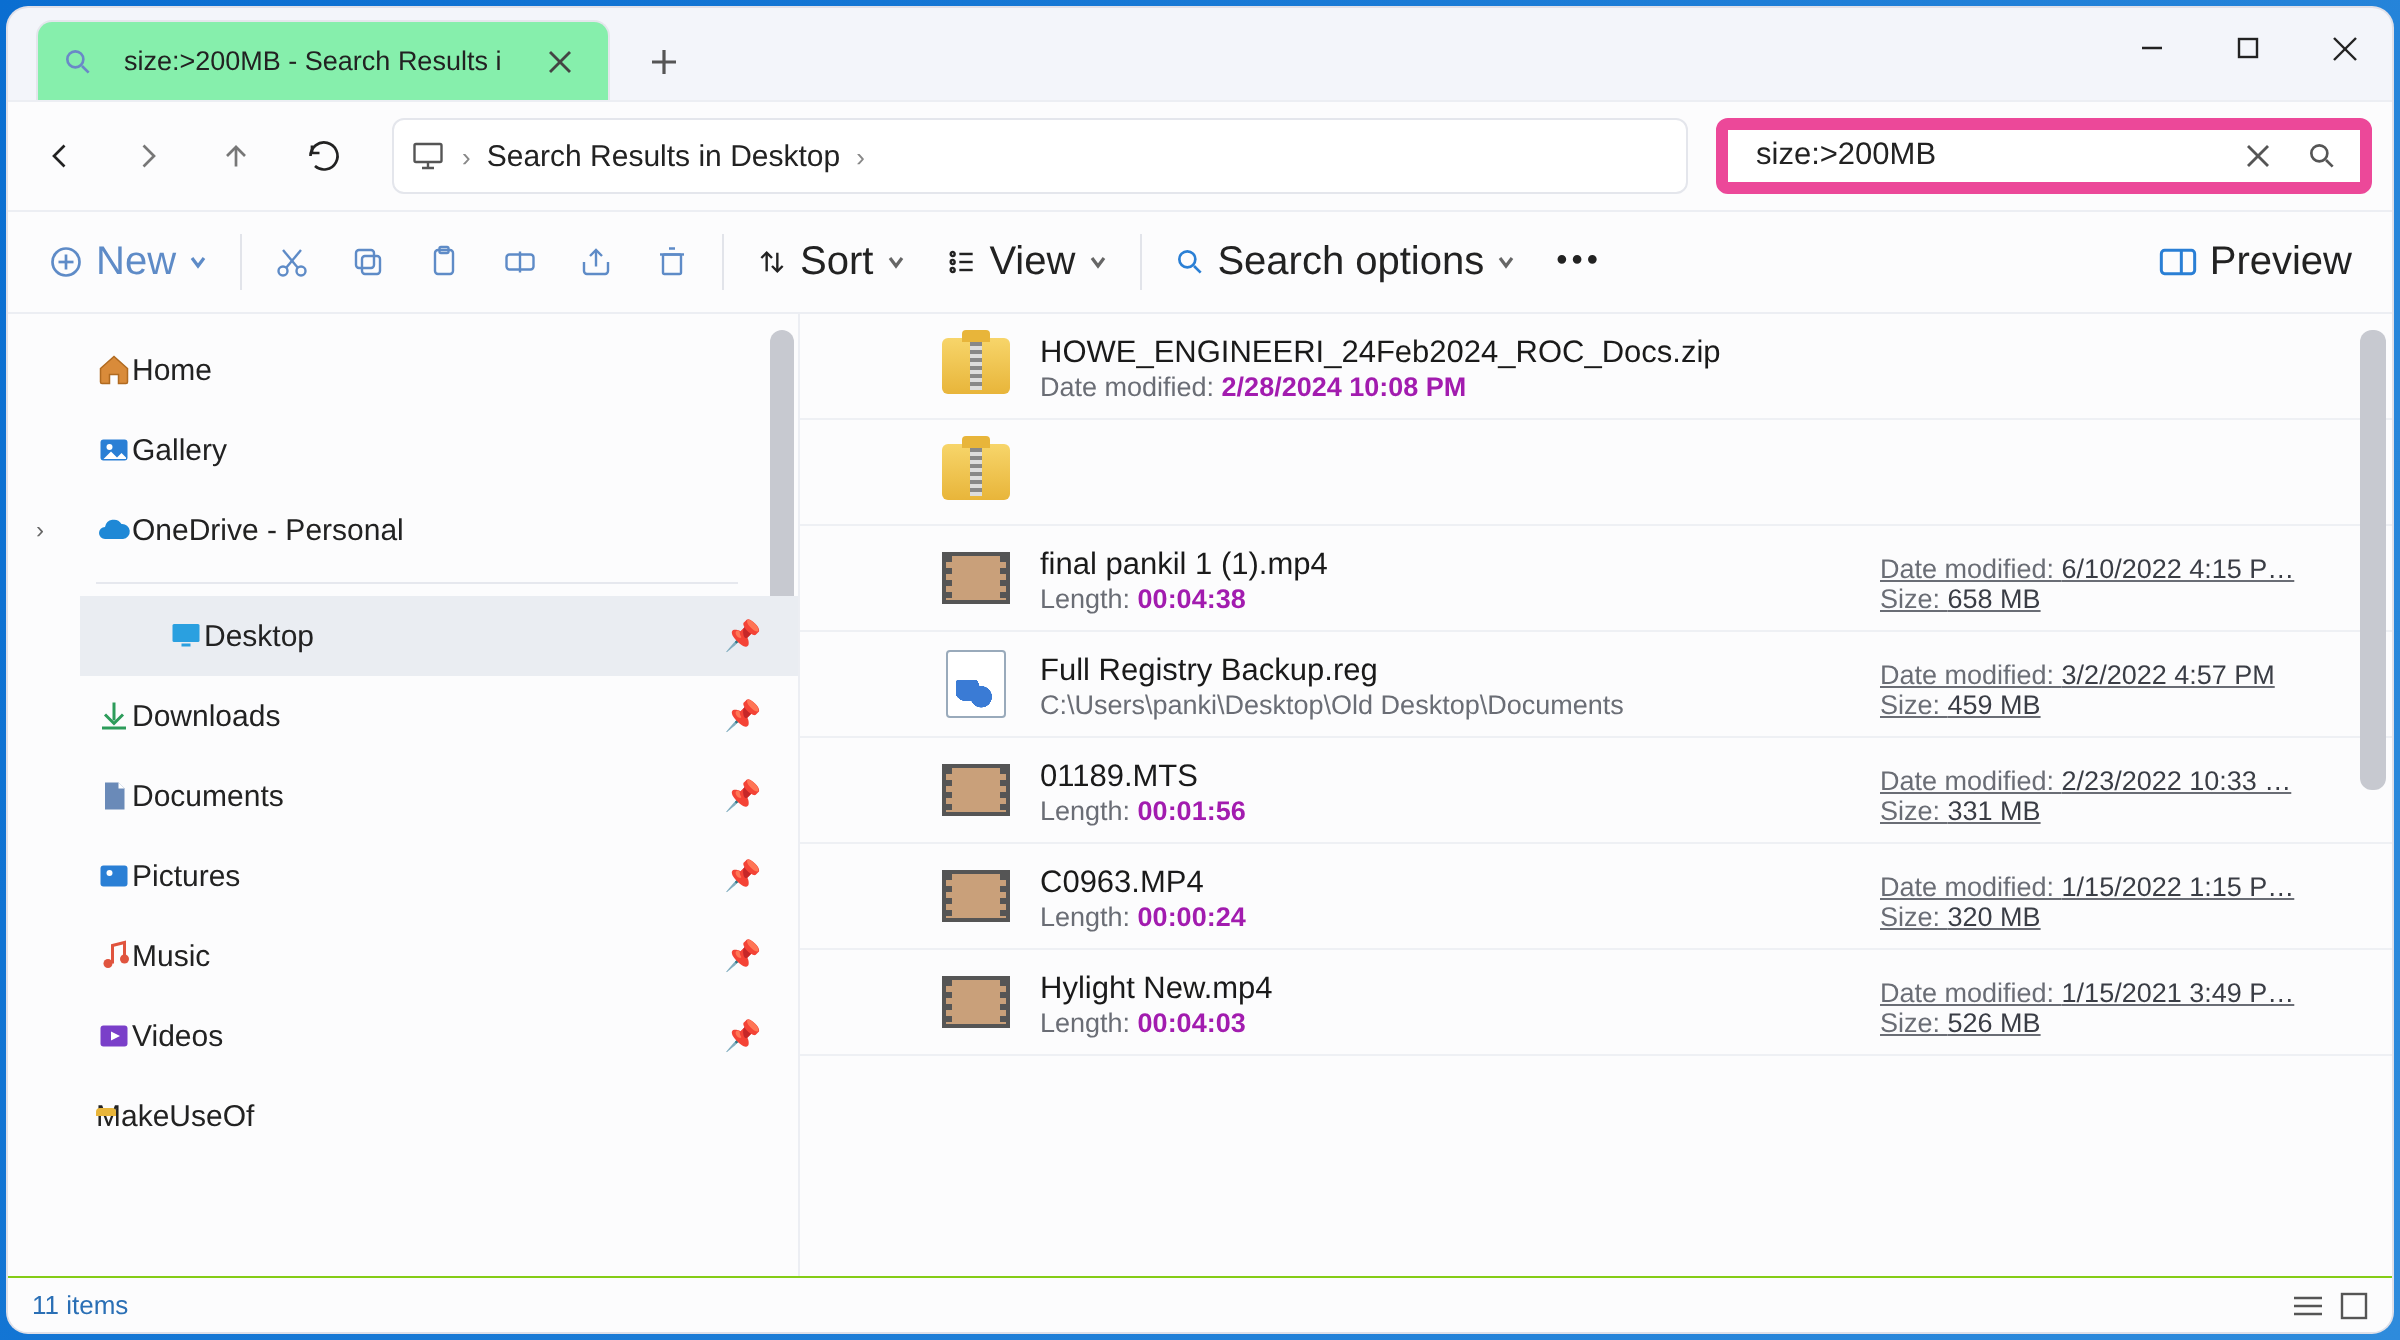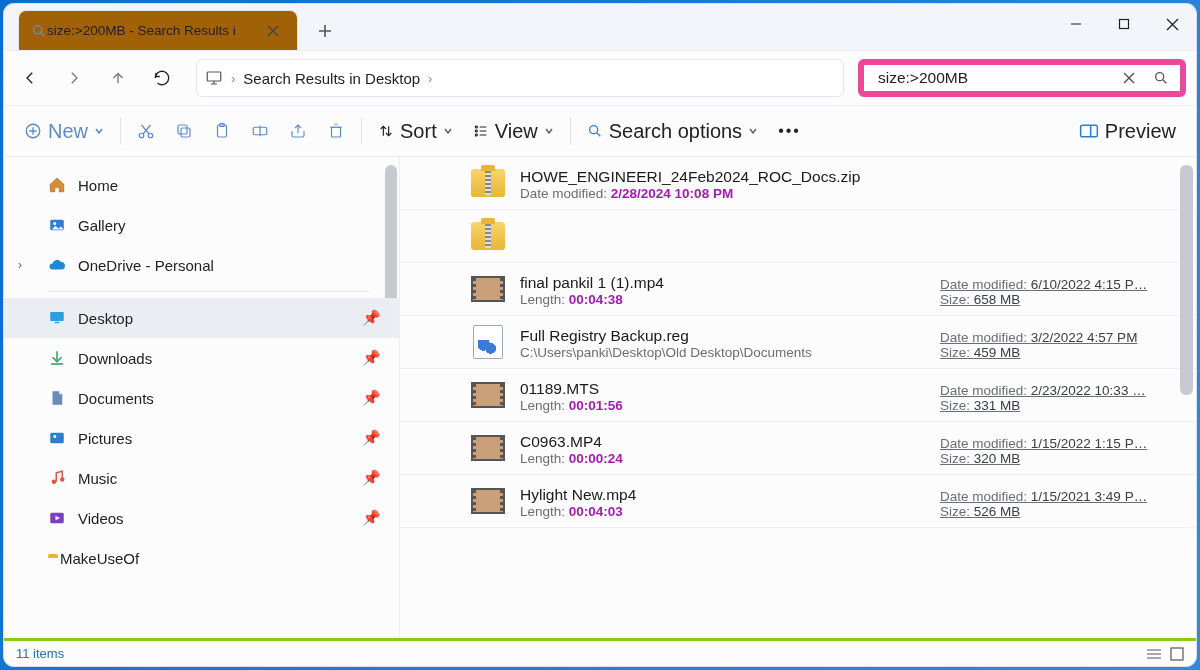--- a/index.html
+++ b/index.html
@@ -1,19 +1,19 @@
 <!DOCTYPE html>
 <html><head>
 <meta charset="utf-8">
 <style>
   * { box-sizing: border-box; font-family: "Segoe UI", Arial, sans-serif; }
   body { margin:0; background:linear-gradient(120deg,#0a6ed1,#2e8bdc); padding:4px; height:670px; overflow:hidden; }
   .window { background:#f3f5fa; border-radius:10px; height:662px; display:flex; flex-direction:column; overflow:hidden; box-shadow:0 0 0 1px #e0e0e8; }
   .titlebar { display:flex; align-items:flex-start; height:46px; }
-  .tab { margin:6px 0 0 14px; background:#a16207; border:1px solid #e4e6ec; border-bottom:none; border-radius:8px 8px 0 0; height:40px; display:flex; align-items:center; padding:0 10px 0 12px; gap:0; min-width:280px; }
+  .tab { margin:6px 0 0 14px; background:#86efac; border:1px solid #e4e6ec; border-bottom:none; border-radius:8px 8px 0 0; height:40px; display:flex; align-items:center; padding:0 10px 0 12px; gap:15px; min-width:280px; }
   .tab .magnify { color:#6a89c7; }
   .tab-title { font-size:13.5px; color:#222; flex:1; white-space:nowrap; overflow:hidden; }
   .tab-close { width:28px; height:28px; display:flex; align-items:center; justify-content:center; border-radius:4px; color:#444; }
   .new-tab { width:34px; height:34px; margin:10px 0 0 10px; display:flex; align-items:center; justify-content:center; color:#555; }
   .win-controls { margin-left:auto; display:flex; }
   .win-btn { width:48px; height:40px; display:flex; align-items:center; justify-content:center; color:#222; }
   .addrbar { background:#fcfcfd; border-top:1px solid #eceef3; display:flex; align-items:center; padding:8px 10px 8px 6px; gap:4px; }
   .nav-btn { width:40px; height:36px; display:flex; align-items:center; justify-content:center; color:#777; border-radius:4px; }
   .nav-btn.enabled { color:#222; }
   .crumb-box { flex:1; display:flex; align-items:center; height:38px; border:1px solid #e4e6ec; border-radius:6px; background:#fff; padding:0 8px; gap:8px; margin:0 10px; }
@@ -24,37 +24,37 @@
   .search-input { flex:1; border:none; outline:none; font-size:15.5px; color:#222; }
   .search-clear,.search-go { width:26px; height:26px; display:flex; align-items:center; justify-content:center; color:#555; }
   .toolbar { background:#fcfcfd; border-top:1px solid #eceef3; border-bottom:1px solid #eceef3; display:flex; align-items:center; height:52px; padding:0 10px; }
   .tb-btn { height:36px; display:flex; align-items:center; gap:6px; padding:0 10px; color:#5e8bc7; border-radius:4px; }
   .tb-btn.dark { color:#222; }
   .tb-sep { width:1px; height:28px; background:#e2e4ea; margin:0 6px; }
   .tb-label { font-size:20px; color:#222; }
   .body { flex:1; display:flex; overflow:hidden; background:#fcfcfd; }
   .sidebar { width:396px; border-right:1px solid #eceef3; position:relative; padding:8px 0; }
   .side-scroll { position:absolute; right:2px; top:8px; width:12px; height:140px; background:#c7c9d0; border-radius:6px; }
-  .side-item { display:flex; align-items:center; height:40px; padding:0 18px 0 44px; gap:12px; font-size:15px; color:#222; position:relative; }
+  .side-item { display:flex; align-items:center; height:40px; padding:0 18px 0 44px; gap:0; font-size:15px; color:#222; position:relative; }
   .side-item .pin { margin-left:auto; color:#8a8d96; }
-  .side-item.selected { background:#eaedf2; }
+  .side-item.selected { background:#eaedf2;margin-left:36px; }
   .side-item .expand { position:absolute; left:14px; color:#666; font-size:12px; }
   .side-divider { height:1px; background:#e6e8ee; margin:6px 30px 6px 44px; }
   .content { flex:1; position:relative; overflow:hidden; }
   .c-scroll { position:absolute; right:3px; top:8px; width:13px; height:230px; background:#c7c9d0; border-radius:6px; }
   .file-row { display:flex; align-items:flex-end; padding:8px 24px 8px 70px; border-bottom:1px solid #eef0f4; gap:14px; }
   .file-icon { width:36px; height:36px; flex:0 0 36px; display:flex; align-items:center; justify-content:center; }
   .file-main { flex:1; min-width:0; }
   .file-name { font-size:15.5px; color:#1a1a1a; white-space:nowrap; overflow:hidden; text-overflow:ellipsis; }
   .file-sub { font-size:13.5px; color:#6a6d75; }
   .file-sub .lab { color:#6a6d75; }
   .file-sub .val { color:#a21caf;font-weight:bold; }
   .file-right { width:232px; font-size:13.5px; color:#6a6d75;text-decoration:underline; }
   .file-right div span.val { color:#3a3d45; }
-  .statusbar { height:28px; border-top:3px solid #84cc16; background:#fcfcfd; display:flex; align-items:center; padding:0 12px; font-size:13px; color:#2a6fb5; }
+  .statusbar { height:28px; border-top:1px solid #84cc16; background:#fcfcfd; display:flex; align-items:center; padding:0 12px; font-size:13px; color:#2a6fb5; }
   .status-views { margin-left:auto; display:flex; gap:8px; color:#555; }
   svg { display:block; }
   .ico-folder-zip { background:linear-gradient(#f7d56a,#e8b53a); border-radius:3px; width:34px; height:28px; position:relative; }
   .ico-folder-zip::before { content:""; position:absolute; left:10px; top:-4px; width:14px; height:6px; background:#e8b53a; border-radius:2px 2px 0 0; }
   .ico-folder-zip::after { content:""; position:absolute; left:14px; top:2px; width:6px; height:24px; background:repeating-linear-gradient(#888 0 2px,#ddd 2px 4px); }
   .ico-video { width:34px; height:26px; border:2px solid #555; background:#c9a07a; position:relative; }
   .ico-video::before,.ico-video::after { content:""; position:absolute; top:0; bottom:0; width:5px; background:repeating-linear-gradient(#555 0 3px, transparent 3px 6px); }
   .ico-video::before { left:-2px; } .ico-video::after { right:-2px; }
   .ico-reg { width:30px; height:34px; border:1px solid #9ab; background:#fff; position:relative; border-radius:2px; }
   .ico-reg::after { content:""; position:absolute; left:4px; bottom:4px; width:18px; height:14px; background:radial-gradient(circle at 30% 30%, #3a7bd5 0 40%, transparent 41%), radial-gradient(circle at 70% 60%, #3a7bd5 0 35%, transparent 36%); }

